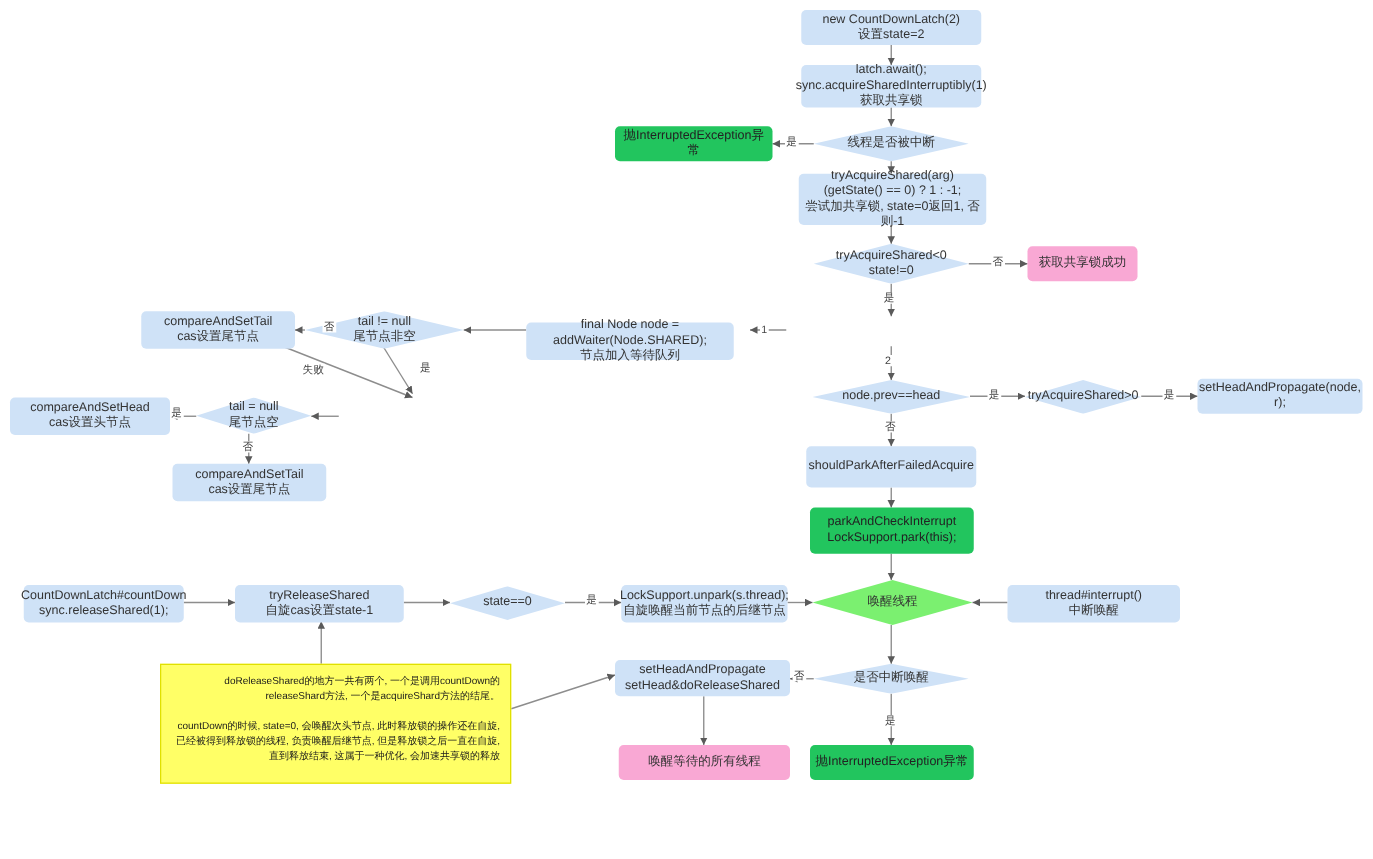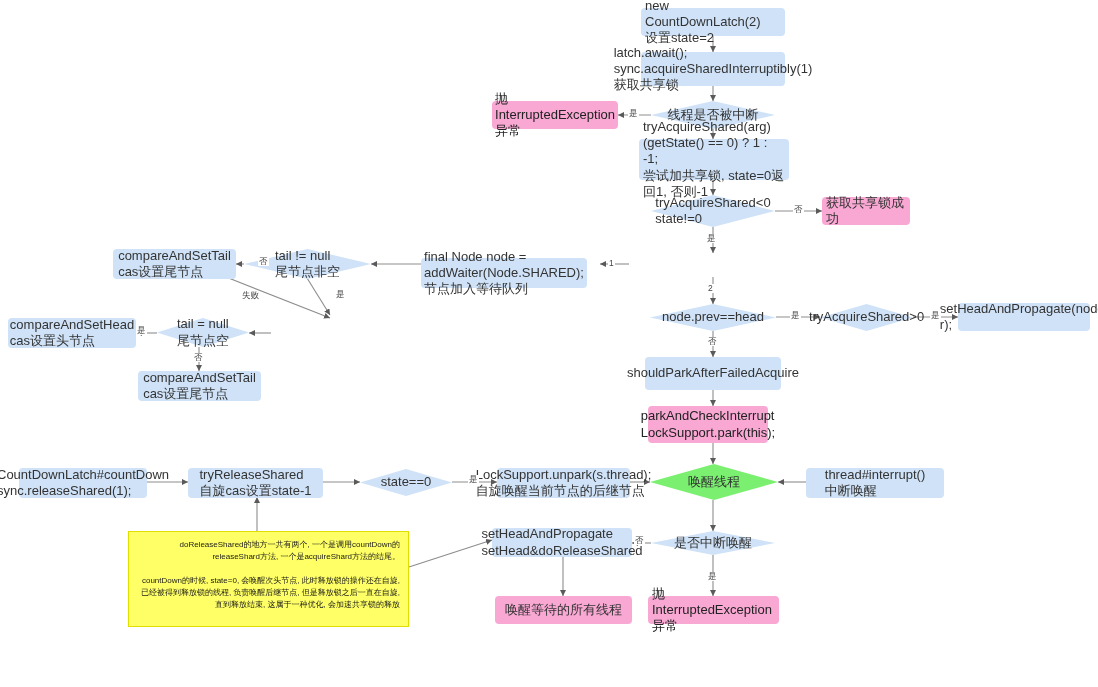--- a/index.html
+++ b/index.html
@@ -26,31 +26,32 @@
     width: 1098px;
     height: 687px;
     pointer-events: none;
   }
   .node {
     position: absolute;
     box-sizing: border-box;
     display: flex;
     align-items: center;
     justify-content: center;
+    text-align: center;
     line-height: 1.25;
-    font-size: 13px;
+    font-size: 10px;
     color: #333333;
     white-space: pre-line;
     padding: 2px 4px;
   }
   .box {
     border-radius: 4px;
   }
   .blue   { background: #cfe2f7; }
-  .red    { background: #f9a8d4; color: #222; }
+  .red    { background: #22c55e; color: #222; }
   .green  { background: #f9a8d4; }
   .note {
     background: #ffff66;
     border: 1px solid #e0e000;
     text-align: left;
     justify-content: flex-start;
     align-items: flex-start;
     padding: 7px 8px;
     font-size: 8px;
     line-height: 1.5;
@@ -233,21 +234,21 @@
     <svg class="dshape" viewBox="0 0 93 27" preserveAspectRatio="none">
       <polygon points="46.5,0 93,13.5 46.5,27 0,13.5" fill="#cfe2f7"></polygon>
     </svg>
     <span class="dlabel">tryAcquireShared&gt;0</span>
   </div>
 
   <div class="node box blue" style="left:958px; top:303px; width:132px; height:28px;">setHeadAndPropagate(node, r);</div>
 
   <div class="node box blue" style="left:645px; top:357px; width:136px; height:33px;">shouldParkAfterFailedAcquire</div>
 
-  <div class="node box red" style="left:648px; top:406px; width:120px; height:37px;">parkAndCheckInterrupt
+  <div class="node box red" style="left:648px; top:406px; width:131px; height:37px;">parkAndCheckInterrupt
 LockSupport.park(this);</div>
 
   <div class="node box blue" style="left:19px; top:468px; width:128px; height:30px;">CountDownLatch#countDown
 sync.releaseShared(1);</div>
 
   <div class="node box blue" style="left:188px; top:468px; width:135px; height:30px;">tryReleaseShared
 自旋cas设置state-1</div>
 
   <div class="node diamond" style="left:360px; top:469px; width:92px; height:27px;">
     <svg class="dshape" viewBox="0 0 92 27" preserveAspectRatio="none">

